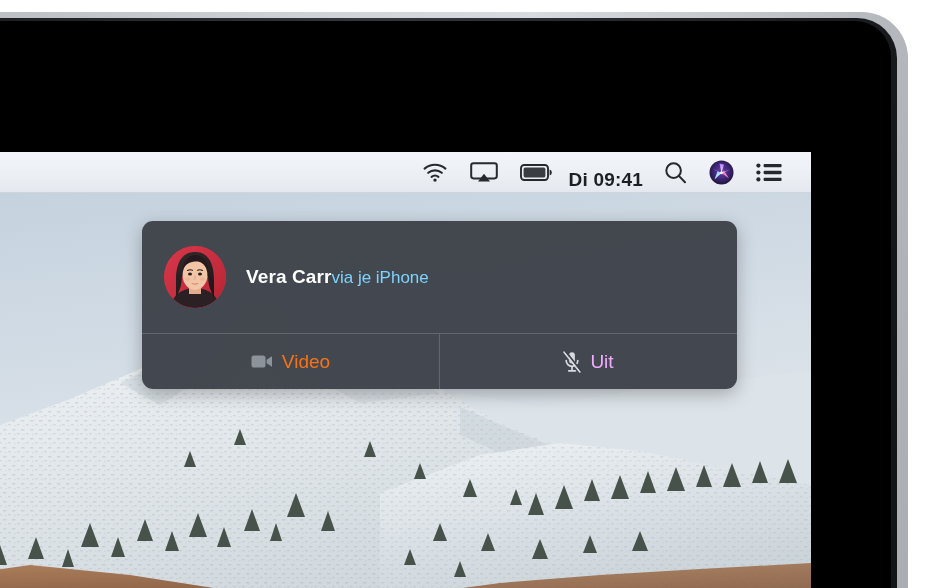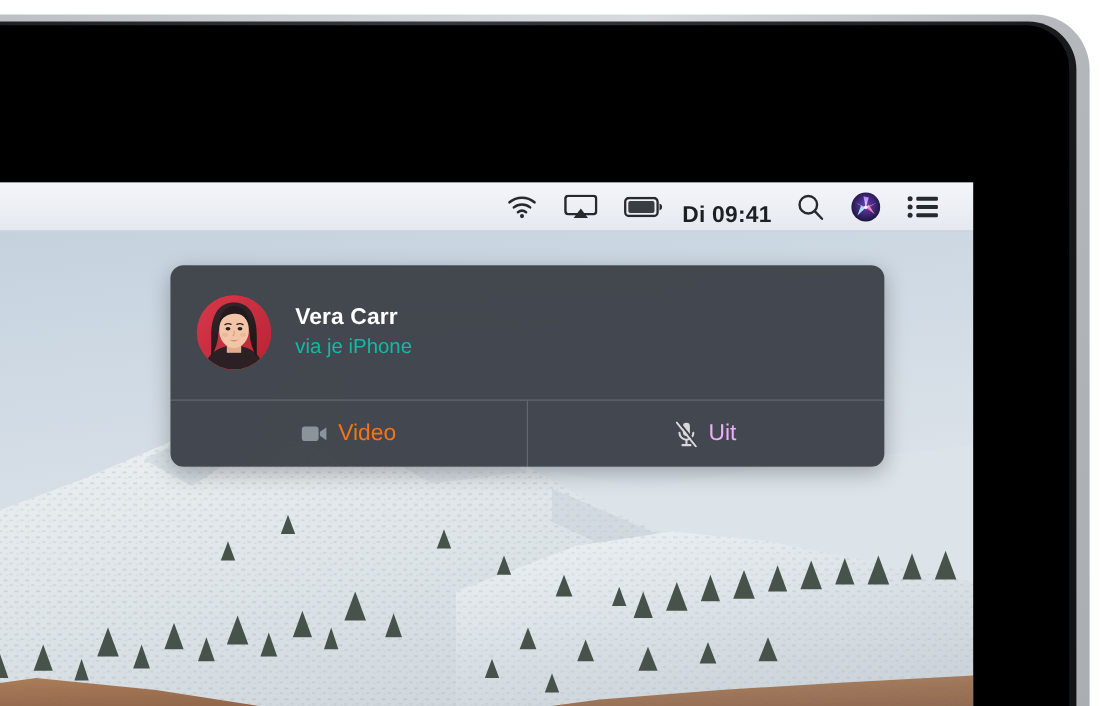--- a/index.html
+++ b/index.html
@@ -103,32 +103,32 @@
   #avatar {
     width:62px; height:62px;
     border-radius:50%;
     overflow:hidden;
     flex:0 0 62px;
     background:#cf3040;
   }
   #avatar svg { display:block; width:62px; height:62px; }
   #notif-text {
     margin-left:20px;
-    display:flex; flex-direction:column;
+    display:flex; 
     justify-content:center;
   }
   #notif-title {
     color:#ffffff;
     font-size:19px;
     font-weight:bold;
     letter-spacing:.1px;
     line-height:1.25;
   }
   #notif-subtitle {
-    color:#14b8a6;
+    color:#7dd3fc;
     font-size:17px;
     font-weight:400;
     line-height:1.35;
     margin-top:2px;
   }
   #notif-actions {
     height:56px;
     display:flex;
     border-top:1px solid rgba(255,255,255,0.17);
   }

